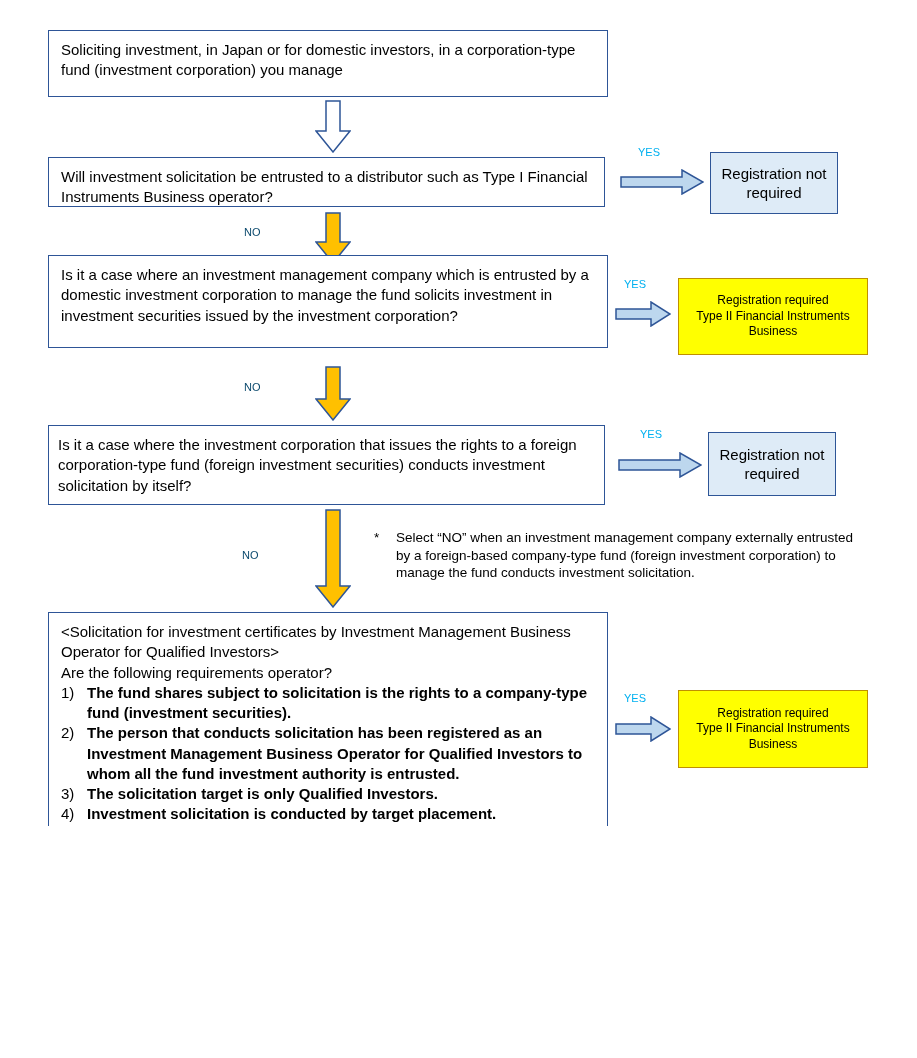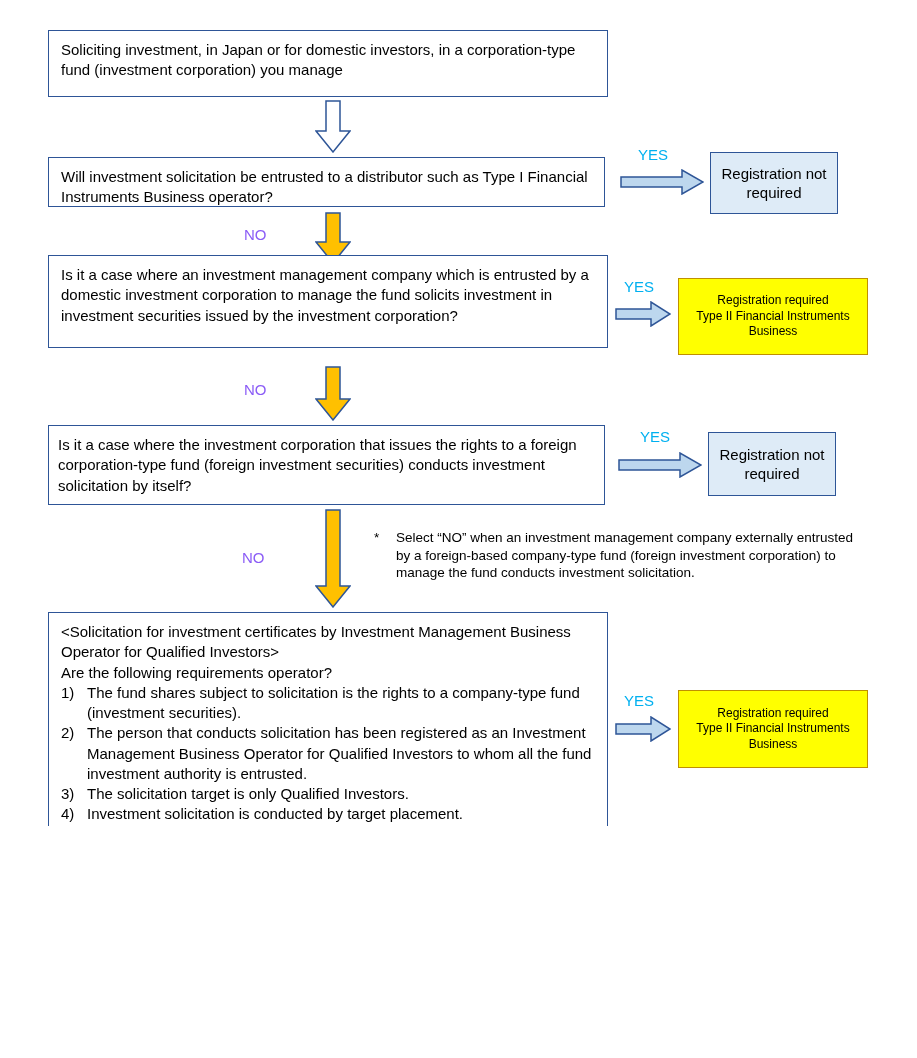--- a/index.html
+++ b/index.html
@@ -14,35 +14,35 @@
   .outcome {
     position:absolute; box-sizing:border-box;
     display:flex; flex-direction:column; justify-content:center; align-items:center;
     text-align:center; color:#000; line-height:1.3;
   }
   .outcome.blue { background:#DEEBF7; border:1.5px solid #2E5597; font-size:15px; }
   .outcome.yellow { background:#FFFF00; border:1.5px solid #BF9000; }
   .outcome .title { font-size:12px; }
   .outcome .sub { font-size:12px; }
 
-  .lbl { position:absolute; font-size:15px; }
+  .lbl { position:absolute; font-size:11px; }
   .lbl.yes { color:#00B0F0; }
-  .lbl.no  { color:#8b5cf6; }
+  .lbl.no  { color:#0c4a6e; }
 
   .arrow { position:absolute; }
 
   .note { position:absolute; display:flex; font-size:13.5px; line-height:1.3; color:#000; }
   .note .marker { width:22px; flex:none; }
   .note .ntext { flex:1; }
 
   .q4head { margin:0 0 0 0; }
   .q4intro { margin:0; }
   .item { display:flex; }
   .item .num { width:26px; flex:none; }
-  .item .itext { flex:1; }
+  .item .itext { flex:1;font-weight:bold; }
 </style>
 </head>
 <body>
 
 <div class="canvas">
 
   <div class="qbox" style="left:48px; top:30px; width:560px; height:67px;">Soliciting investment, in Japan or for domestic investors, in a corporation-type fund (investment corporation) you manage</div>
 
   <svg class="arrow" style="left:315px; top:100px;" width="36" height="53" viewBox="0 0 36 53">
     <polygon points="11,1 25,1 25,31 35,31 18,52 1,31 11,31" fill="#FFFFFF" stroke="#2E5597" stroke-width="1.5"></polygon>

